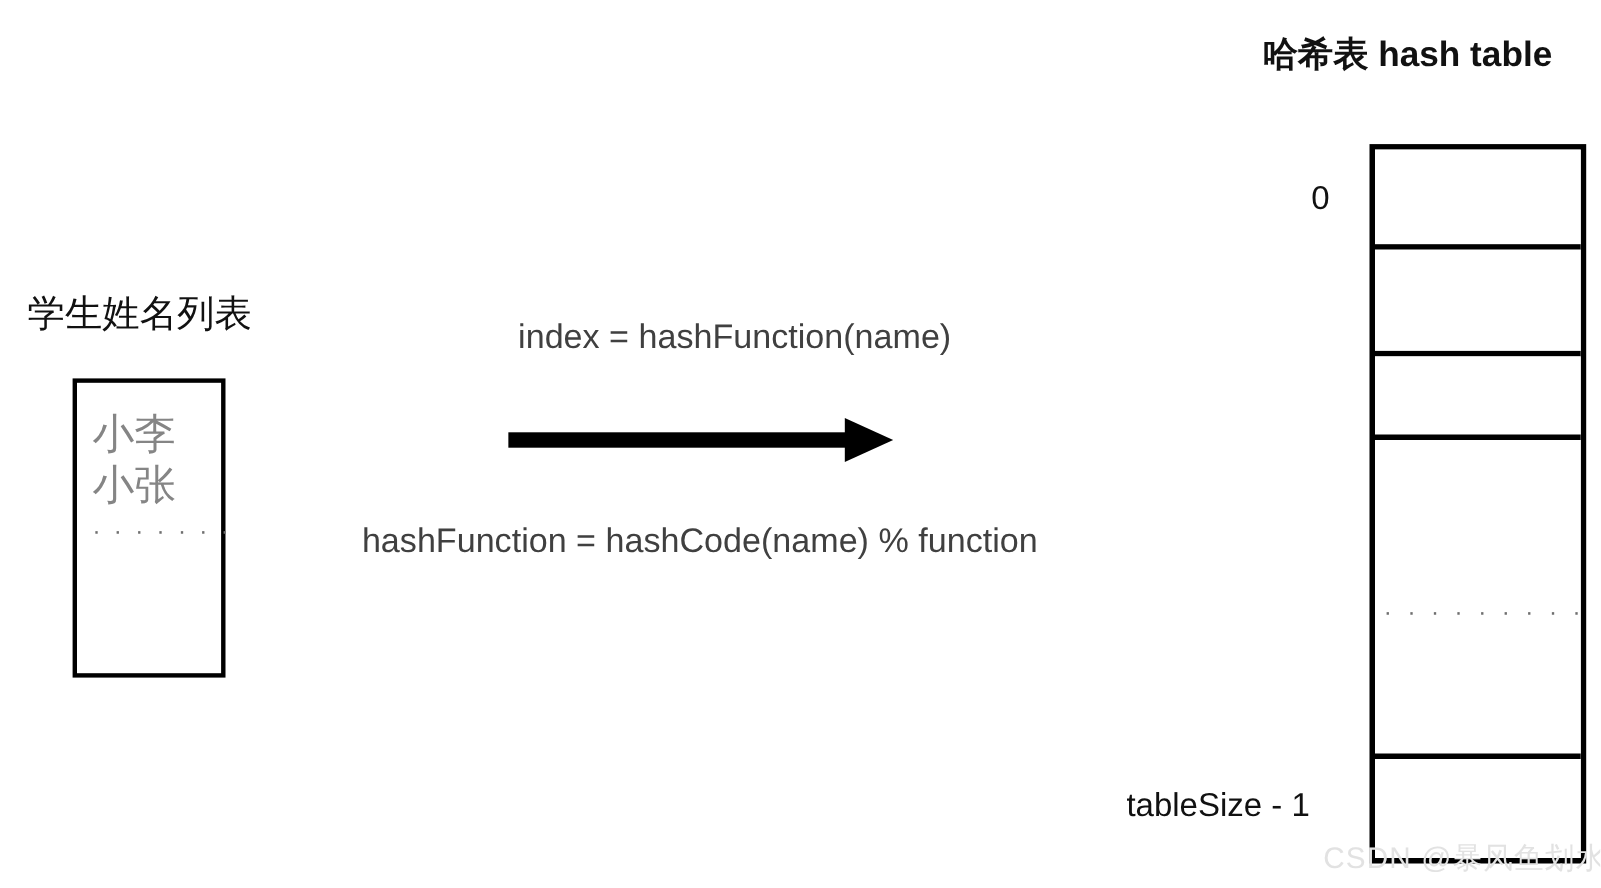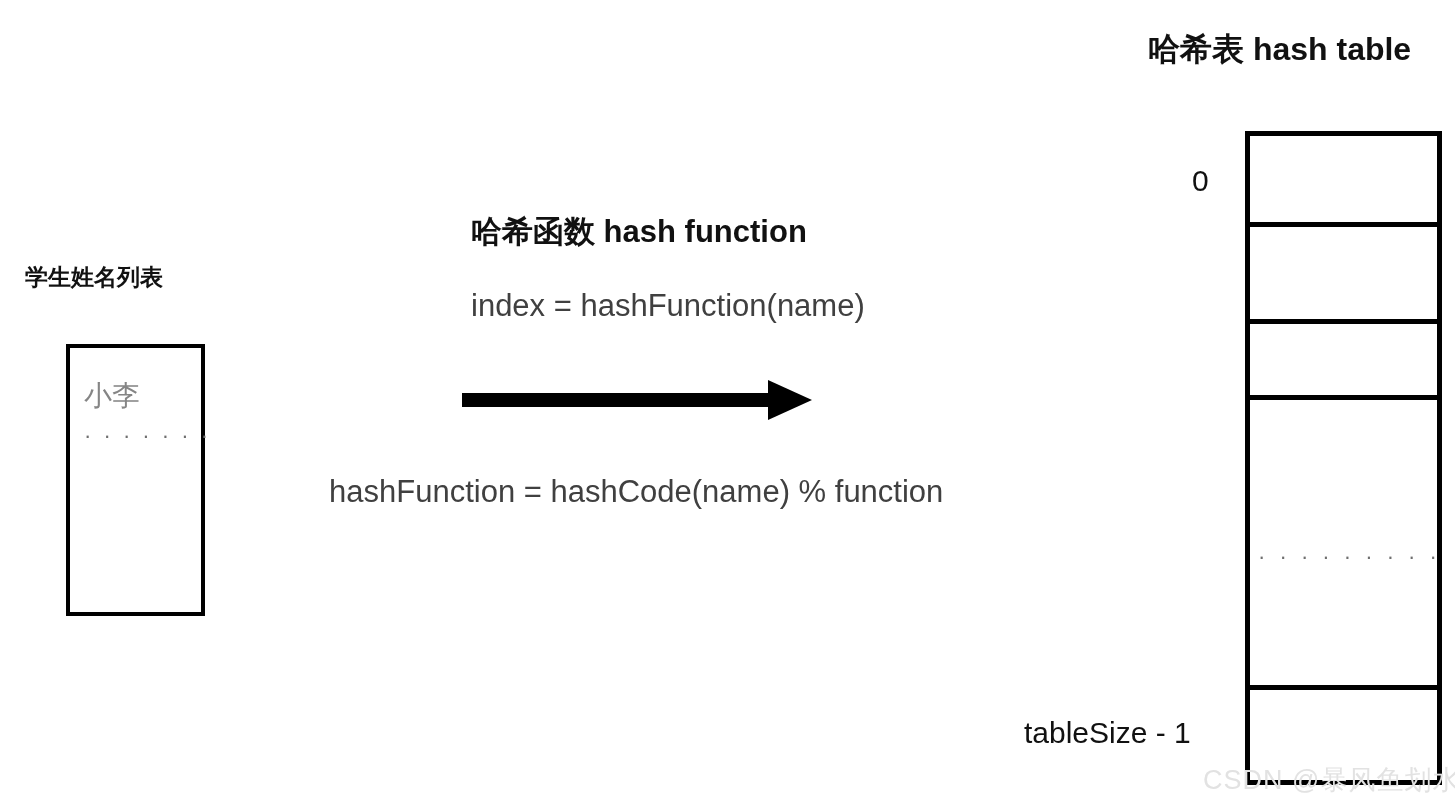--- a/index.html
+++ b/index.html
@@ -24,22 +24,22 @@
 
   
   .title-bold {
     font-weight: bold;
     font-size: 31px;
     letter-spacing: 0px;
     white-space: nowrap;
     color: #111111;
   }
   .label-plain {
-    font-weight: bold;
-    font-size: 23px;
+    font-weight: normal;
+    font-size: 34px;
     white-space: nowrap;
     color: #111111;
   }
   .formula {
     font-weight: normal;
     font-size: 31px;
     white-space: nowrap;
     color: #404040;
   }
   .index-label {
@@ -91,21 +91,21 @@
     background: #ffffff;
   }
   #student-list-items {
     position: absolute;
     left: 14px;
     top: 24px;
     display: flex;
     flex-direction: column;
   }
   .student-name {
-    font-size: 28px;
+    font-size: 38px;
     line-height: 47px;
     color: #858585;
     white-space: nowrap;
   }
   .student-ellipsis {
     font-size: 22px;
     line-height: 34px;
     color: #6f6f6f;
     letter-spacing: 3px;
     white-space: nowrap;
@@ -171,25 +171,25 @@
 
 <div id="canvas">
 
   <div class="abs title-bold" id="hash-table-title">哈希表 hash table</div>
 
   <div class="abs label-plain" id="student-list-title">学生姓名列表</div>
 
   <div class="abs" id="student-list-box">
     <div id="student-list-items">
       <span class="student-name">小李</span>
+      <span class="student-name">小张</span>
       <span class="student-ellipsis">· · · · · · ·</span>
     </div>
   </div>
 
-  <div class="abs title-bold" id="hash-function-title">哈希函数 hash function</div>
 
   <div class="abs formula" id="hash-function-formula">index = hashFunction(name)</div>
 
   <div class="abs" id="arrow">
     <svg width="360" height="45" viewBox="0 0 360 45" xmlns="http://www.w3.org/2000/svg">
       <rect x="0" y="15" width="312" height="14" fill="#000000"></rect>
       <polygon points="306,2 350,22 306,42" fill="#000000"></polygon>
     </svg>
   </div>
 

